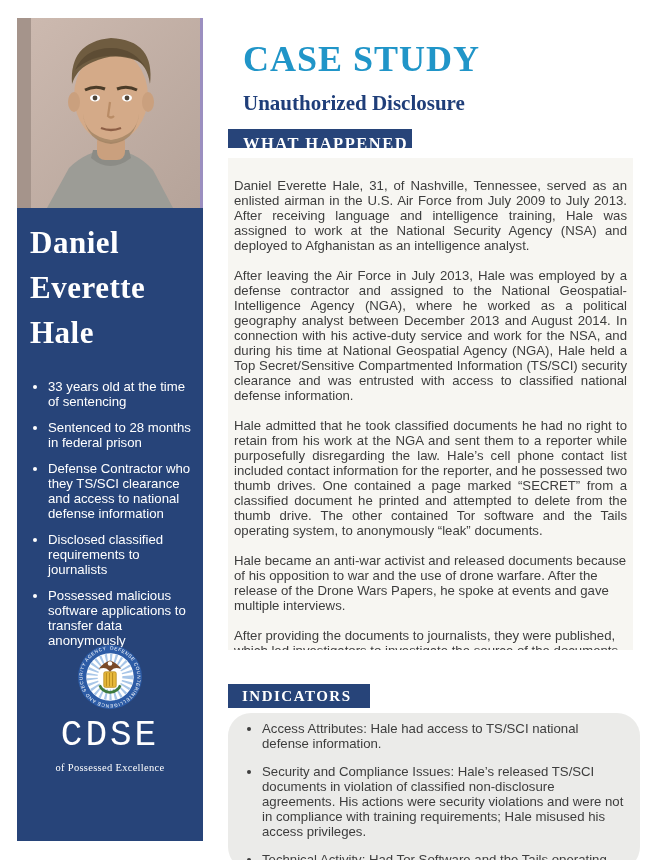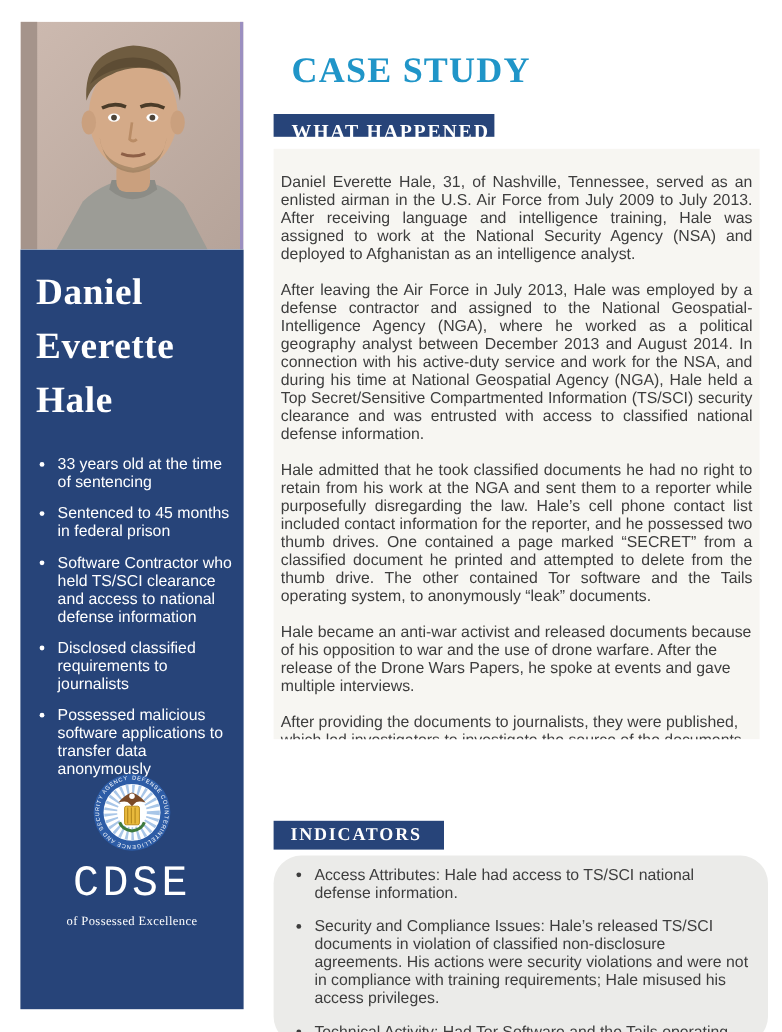--- a/index.html
+++ b/index.html
@@ -37,21 +37,21 @@
   }
   .org {
     font-family:"Liberation Serif", serif; font-size:10.5px; line-height:13px;
     margin-top:7px; letter-spacing:0.3px;
   }
 
   
   .main { position:absolute; left:228px; top:0; width:424px; }
   .title {
     margin-top:36px; font-family:"Liberation Serif", serif; font-weight:bold;
-    font-size:30px; line-height:46px; color:#2095c8; letter-spacing:1px;
+    font-size:36px; line-height:46px; color:#2095c8; letter-spacing:1px;
     padding-left:15px;
   }
   .subtitle {
     margin-top:9px; font-family:"Liberation Serif", serif; font-weight:bold;
     font-size:21px; line-height:25px; color:#1f3e79; padding-left:15px;
   }
   .section-bar {
     background:#274479; color:#ffffff;
     font-family:"Liberation Serif", serif; font-weight:bold;
     letter-spacing:1.5px;
@@ -122,22 +122,22 @@
     <path d="M84 110 Q94 114 104 110" stroke="#8d5f46" stroke-width="2.4" fill="none"></path>
 
     <path d="M66 96 Q70 124 94 126 Q118 124 122 96 Q120 118 94 122 Q68 118 66 96 Z" fill="#8a7354" opacity="0.55"></path>
   </svg>
 </div>
 
 <div class="sidebar">
   <div class="name">Daniel Everette Hale</div>
   <ul class="side-bullets">
     <li>33 years old at the  time of sentencing</li>
-    <li>Sentenced to 45 months in federal prison</li>
-    <li>Software Contractor who held TS/SCI clearance and access to national defense information</li>
+    <li>Sentenced to 28 months in federal prison</li>
+    <li>Defense Contractor who they TS/SCI clearance and access to national defense information</li>
     <li>Disclosed classified requirements to journalists</li>
     <li>Possessed malicious software applications to transfer data anonymously</li>
   </ul>
 
   <div class="logo">
     <svg class="seal" viewBox="0 0 64 64" xmlns="http://www.w3.org/2000/svg">
       <circle cx="32" cy="32" r="31" fill="#2d5ca6"></circle>
       <circle cx="32" cy="32" r="23" fill="#ffffff"></circle>
 
       <circle cx="32" cy="32" r="15" fill="none" stroke="#a8c6e8" stroke-width="15" stroke-dasharray="1.6 2.1"></circle>
@@ -160,20 +160,21 @@
     </svg>
     <div class="cdse">CDSE</div>
     <div class="org">
       <div>of Possessed Excellence</div>
     </div>
   </div>
 </div>
 
 <div class="main">
   <div class="title">CASE STUDY</div>
+  <div class="subtitle">Unauthorized Disclosure</div>
 
   <div class="section-bar bar-what">WHAT HAPPENED</div>
 
   <div class="body-box">
     <p class="just">Daniel Everette Hale, 31, of Nashville, Tennessee, served as an enlisted airman in the U.S. Air Force from July 2009 to July 2013. After receiving language and intelligence training, Hale was assigned to work at the National Security Agency (NSA) and deployed to Afghanistan as an intelligence analyst.</p>
     <p class="just">After leaving the Air Force in July 2013, Hale was employed by a defense contractor and assigned to the National Geospatial-Intelligence Agency (NGA), where he worked as a political geography analyst between December 2013 and August 2014. In connection with his active-duty service and work for the NSA, and during his time at National Geospatial Agency (NGA), Hale held a Top Secret/Sensitive Compartmented Information (TS/SCI) security clearance and was entrusted with access to classified national defense information.</p>
     <p class="just">Hale admitted that he took classified documents he had no right to retain from his work at the NGA and sent them to a reporter while purposefully disregarding the law. Hale’s cell phone contact list included contact information for the reporter, and he possessed two thumb drives. One contained a page marked “SECRET” from a classified document he printed and attempted to delete from the thumb drive. The other contained Tor software and the Tails operating system, to anonymously “leak” documents.</p>
     <p>Hale became an anti-war activist and released documents because of his opposition to war and the use of drone warfare.  After the release of the Drone Wars Papers, he spoke at events and gave multiple interviews.</p>
     <p>After providing the documents to journalists, they were published, which led investigators to investigate the source of the documents, ultimately leading them to Hale as the source.</p>
   </div>

